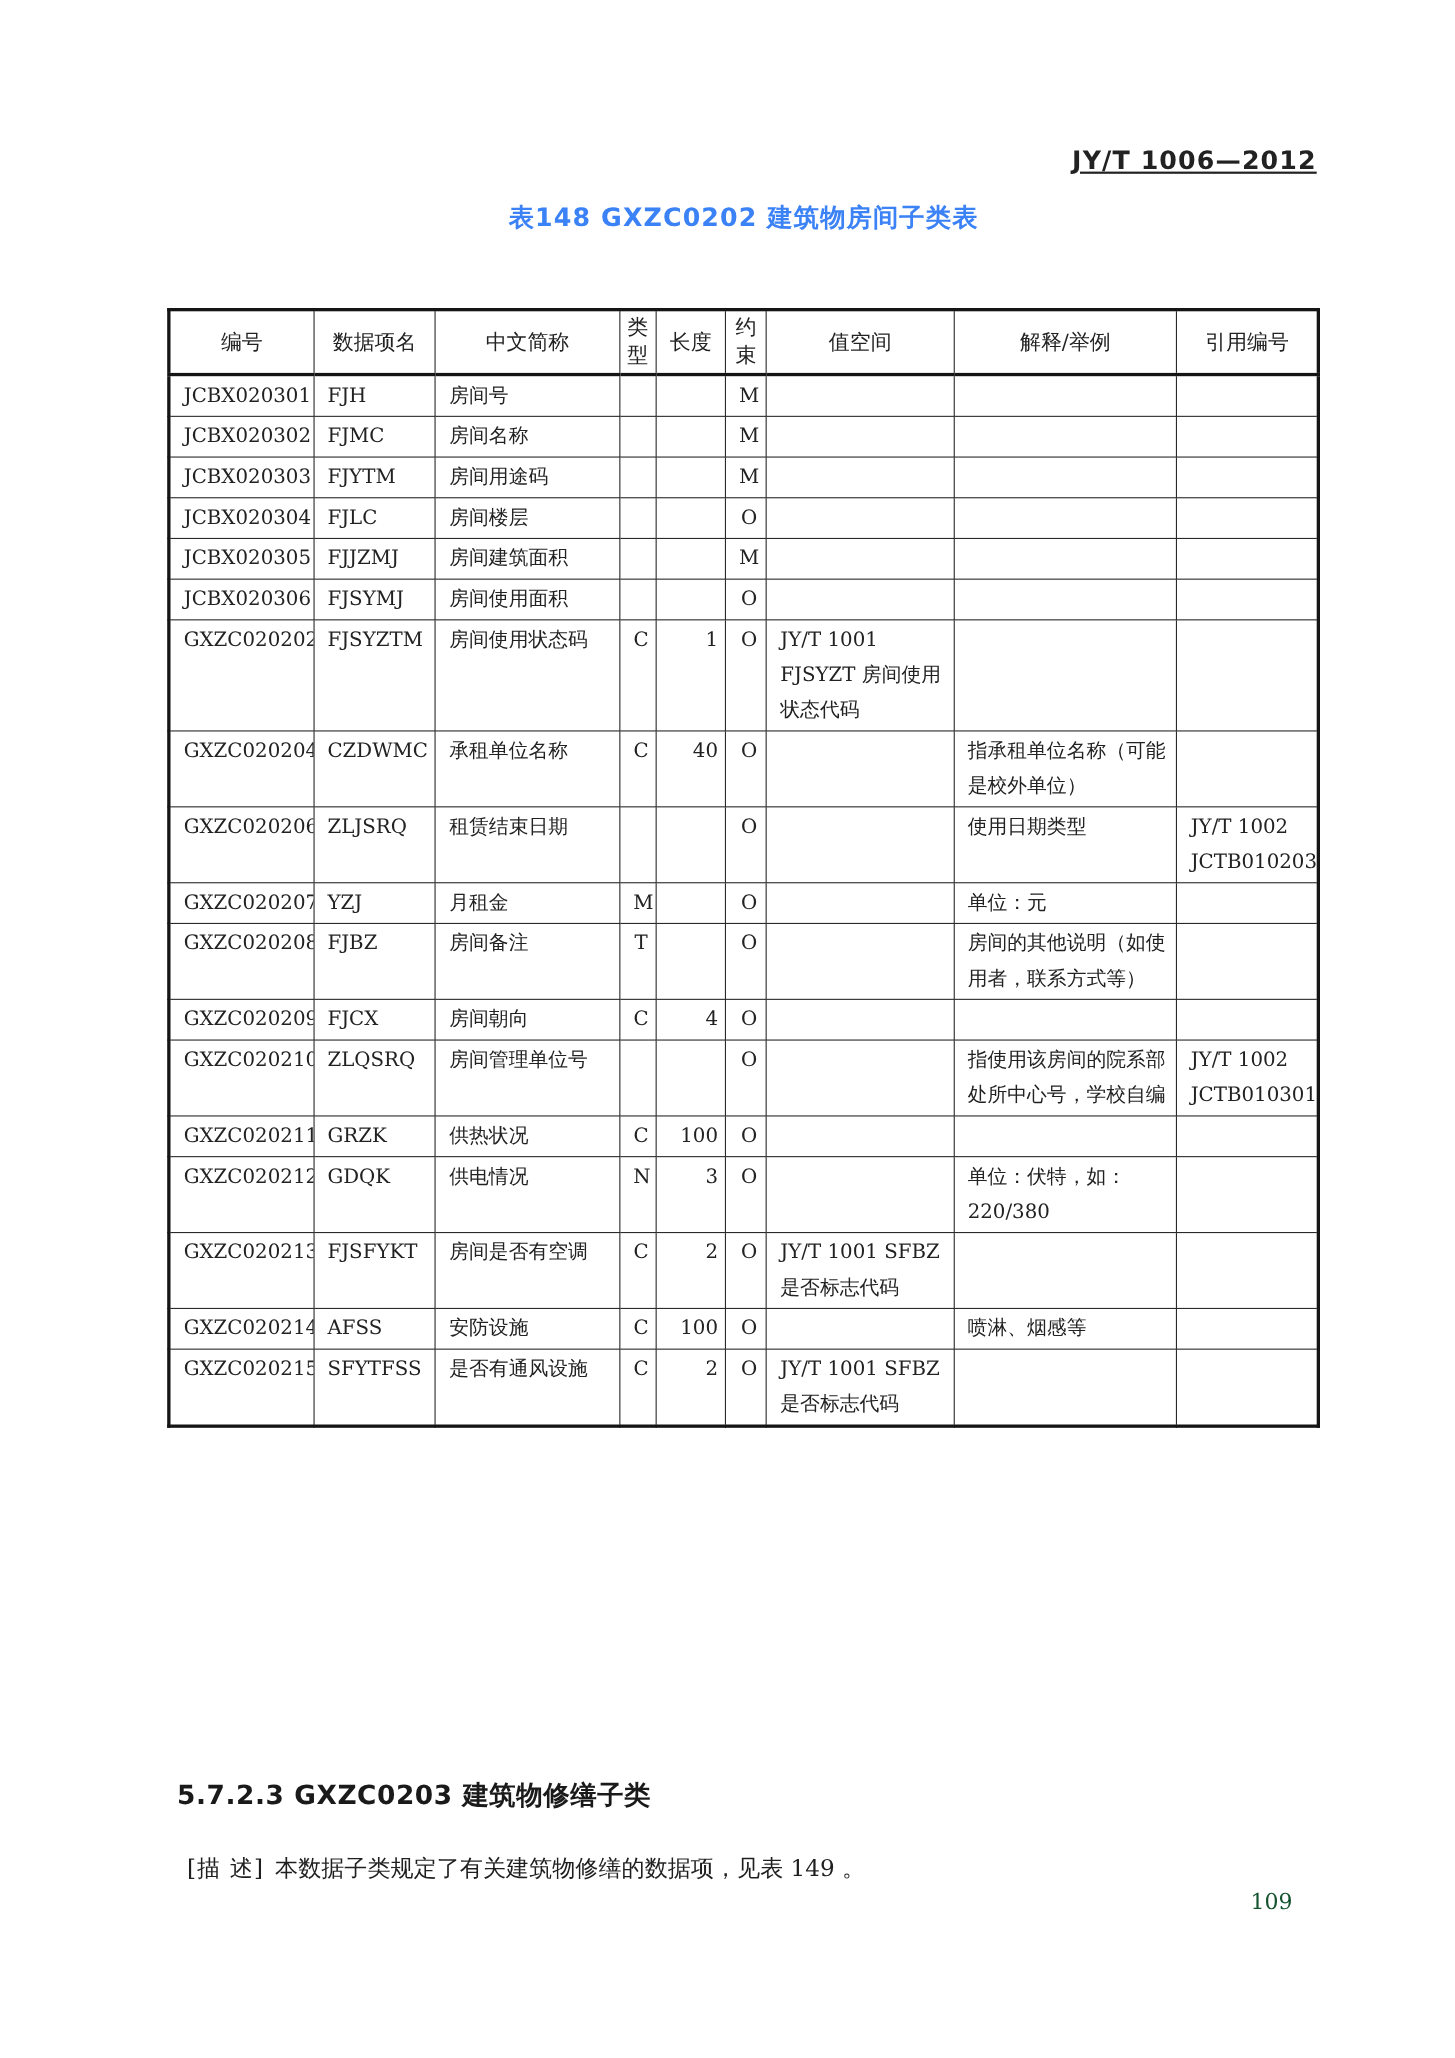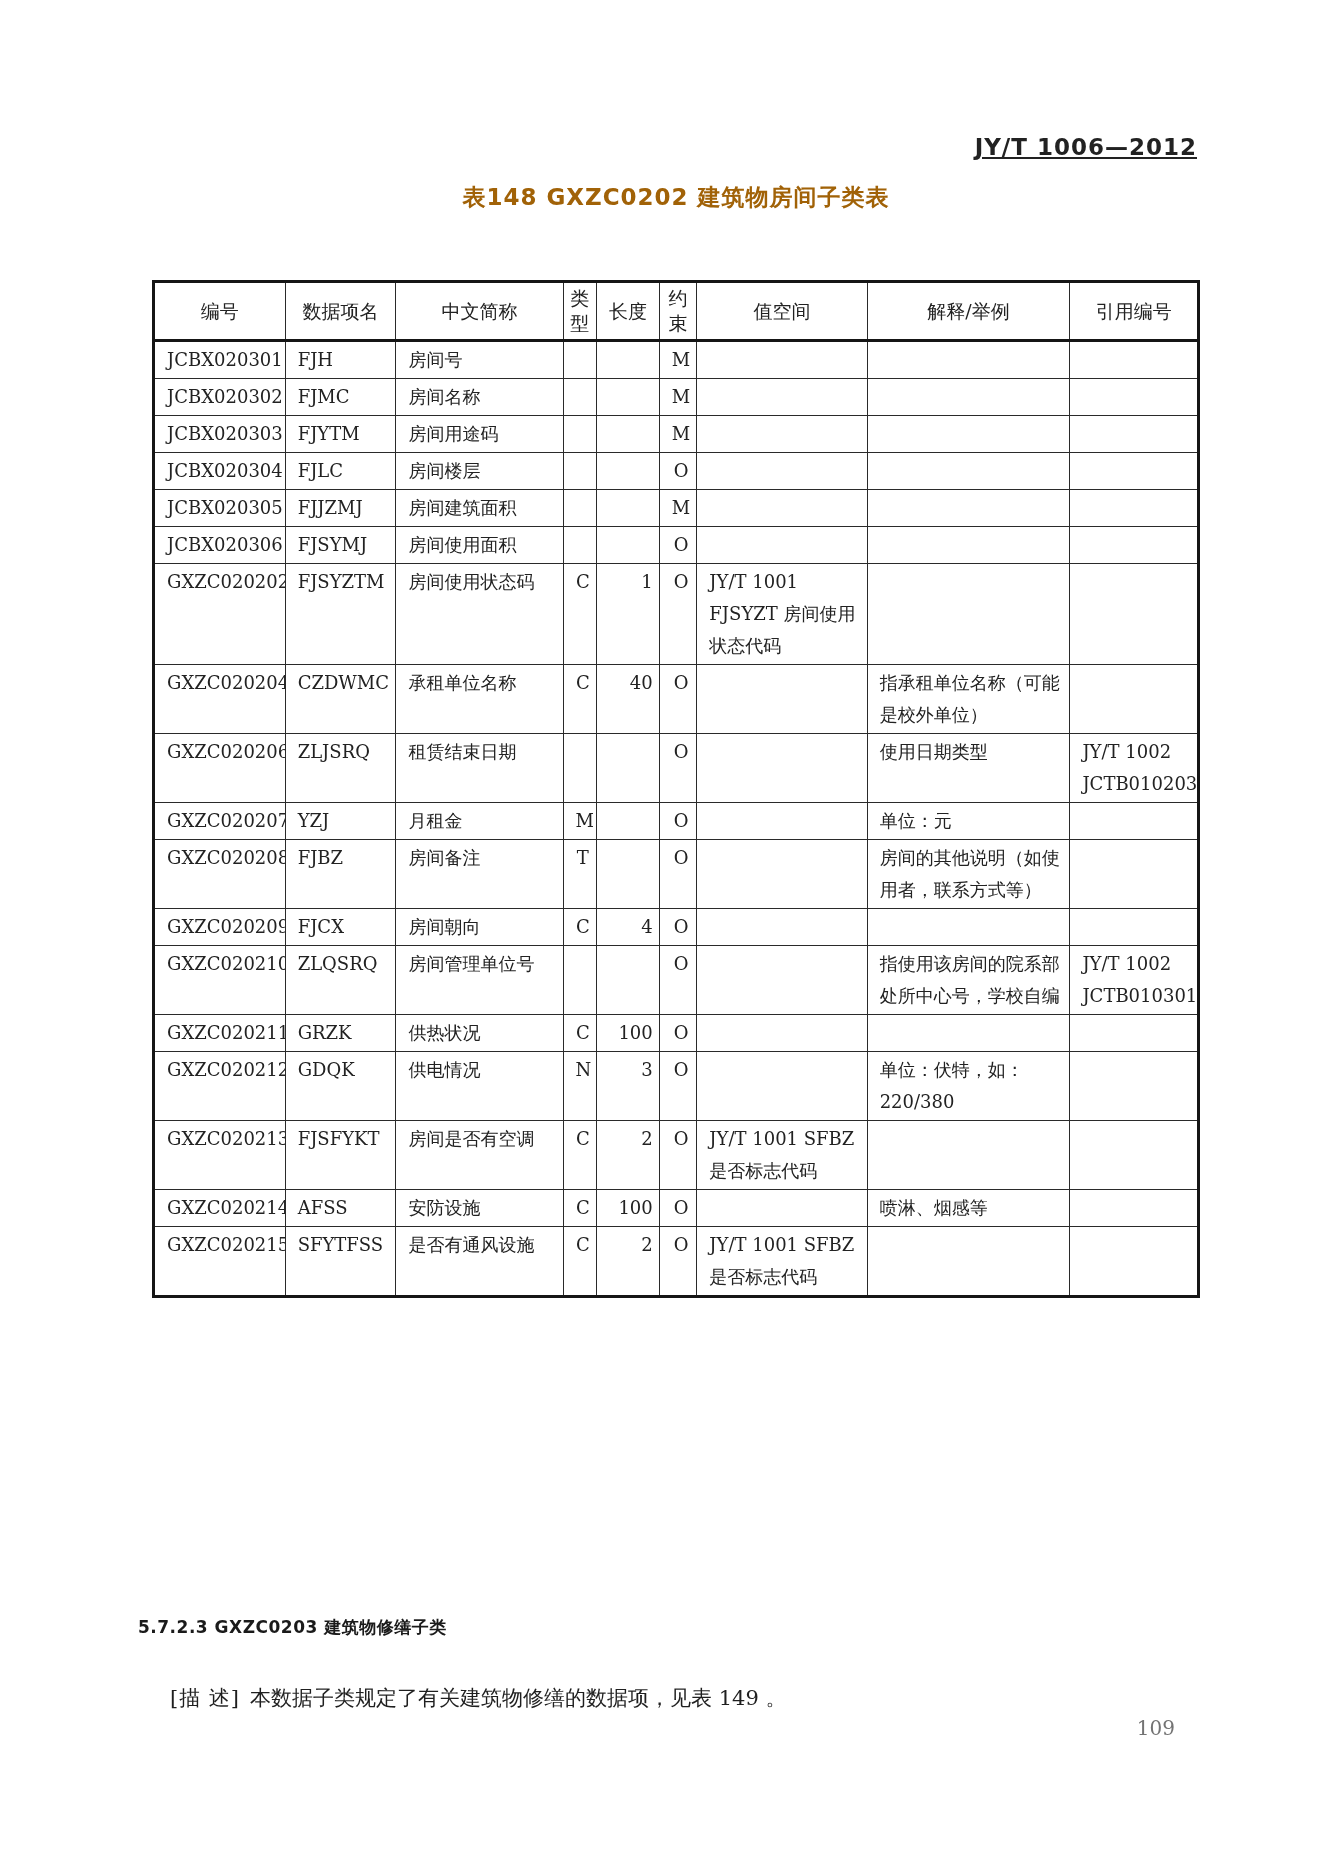--- a/index.html
+++ b/index.html
@@ -15,21 +15,21 @@
     position: absolute; top: 134px; right: 126px;
     font-family: "DejaVu Sans", "Liberation Sans", sans-serif;
     font-weight: 600; font-size: 23px; letter-spacing: 1px;
     color: #222;
     text-decoration: underline;
   }
   .table-caption {
     position: absolute; top: 182px; left: 152px; width: 1048px;
     text-align: center;
     font-family: "DejaVu Sans", "Liberation Sans", sans-serif;
-    font-weight: 700; font-size: 23px; color: #a16207;
+    font-weight: 700; font-size: 23px; color: #3b82f6;
     letter-spacing: 1px;
   }
   .subtable-wrap {
     position: absolute; top: 280px; left: 152px; width: 1048px;
   }
   table.data-table {
     width: 100%;
     border-collapse: collapse;
     table-layout: fixed;
     border: 3px solid #151515;
@@ -60,34 +60,34 @@
   td.c0 { padding-left: 13px; }
   td.c1 { padding-left: 12px; }
   td.c2 { padding-left: 12px; }
   td.c3 { text-align: center; padding-left: 2px; padding-right: 2px; }
   td.c4 { text-align: right; padding-right: 13px; padding-left: 2px; }
   td.c5 { text-align: center; padding-left: 2px; padding-right: 2px; }
   td.c6 { padding-left: 10px; padding-right: 4px; }
   td.c7 { padding-left: 10px; padding-right: 6px; }
   td.c8 { padding-left: 10px; padding-right: 2px; }
   .section-heading {
-    position: absolute; top: 1616px; left: 138px;
+    position: absolute; top: 1616px; left: 161px;
     font-family: "DejaVu Sans", "Liberation Sans", sans-serif;
-    font-weight: 700; font-size: 17px; color: #1a1a1a;
+    font-weight: 700; font-size: 24px; color: #1a1a1a;
     letter-spacing: 0.5px;
   }
   .description {
     position: absolute; top: 1684px; left: 170px;
     font-size: 21px; color: #1f1f1f;
   }
   .description .desc-label { letter-spacing: 1px; }
   .description .desc-text { margin-left: 10px; }
   .page-number {
     position: absolute; top: 1716px; right: 148px;
-    font-size: 20px; color: #737373;
+    font-size: 20px; color: #14532d;
   }
 </style>
 </head>
 <body>
 
 <div class="doc-code">JY/T 1006—2012</div>
 
 <div class="table-caption">表148  GXZC0202 建筑物房间子类表</div>
 
 <div class="subtable-wrap">

